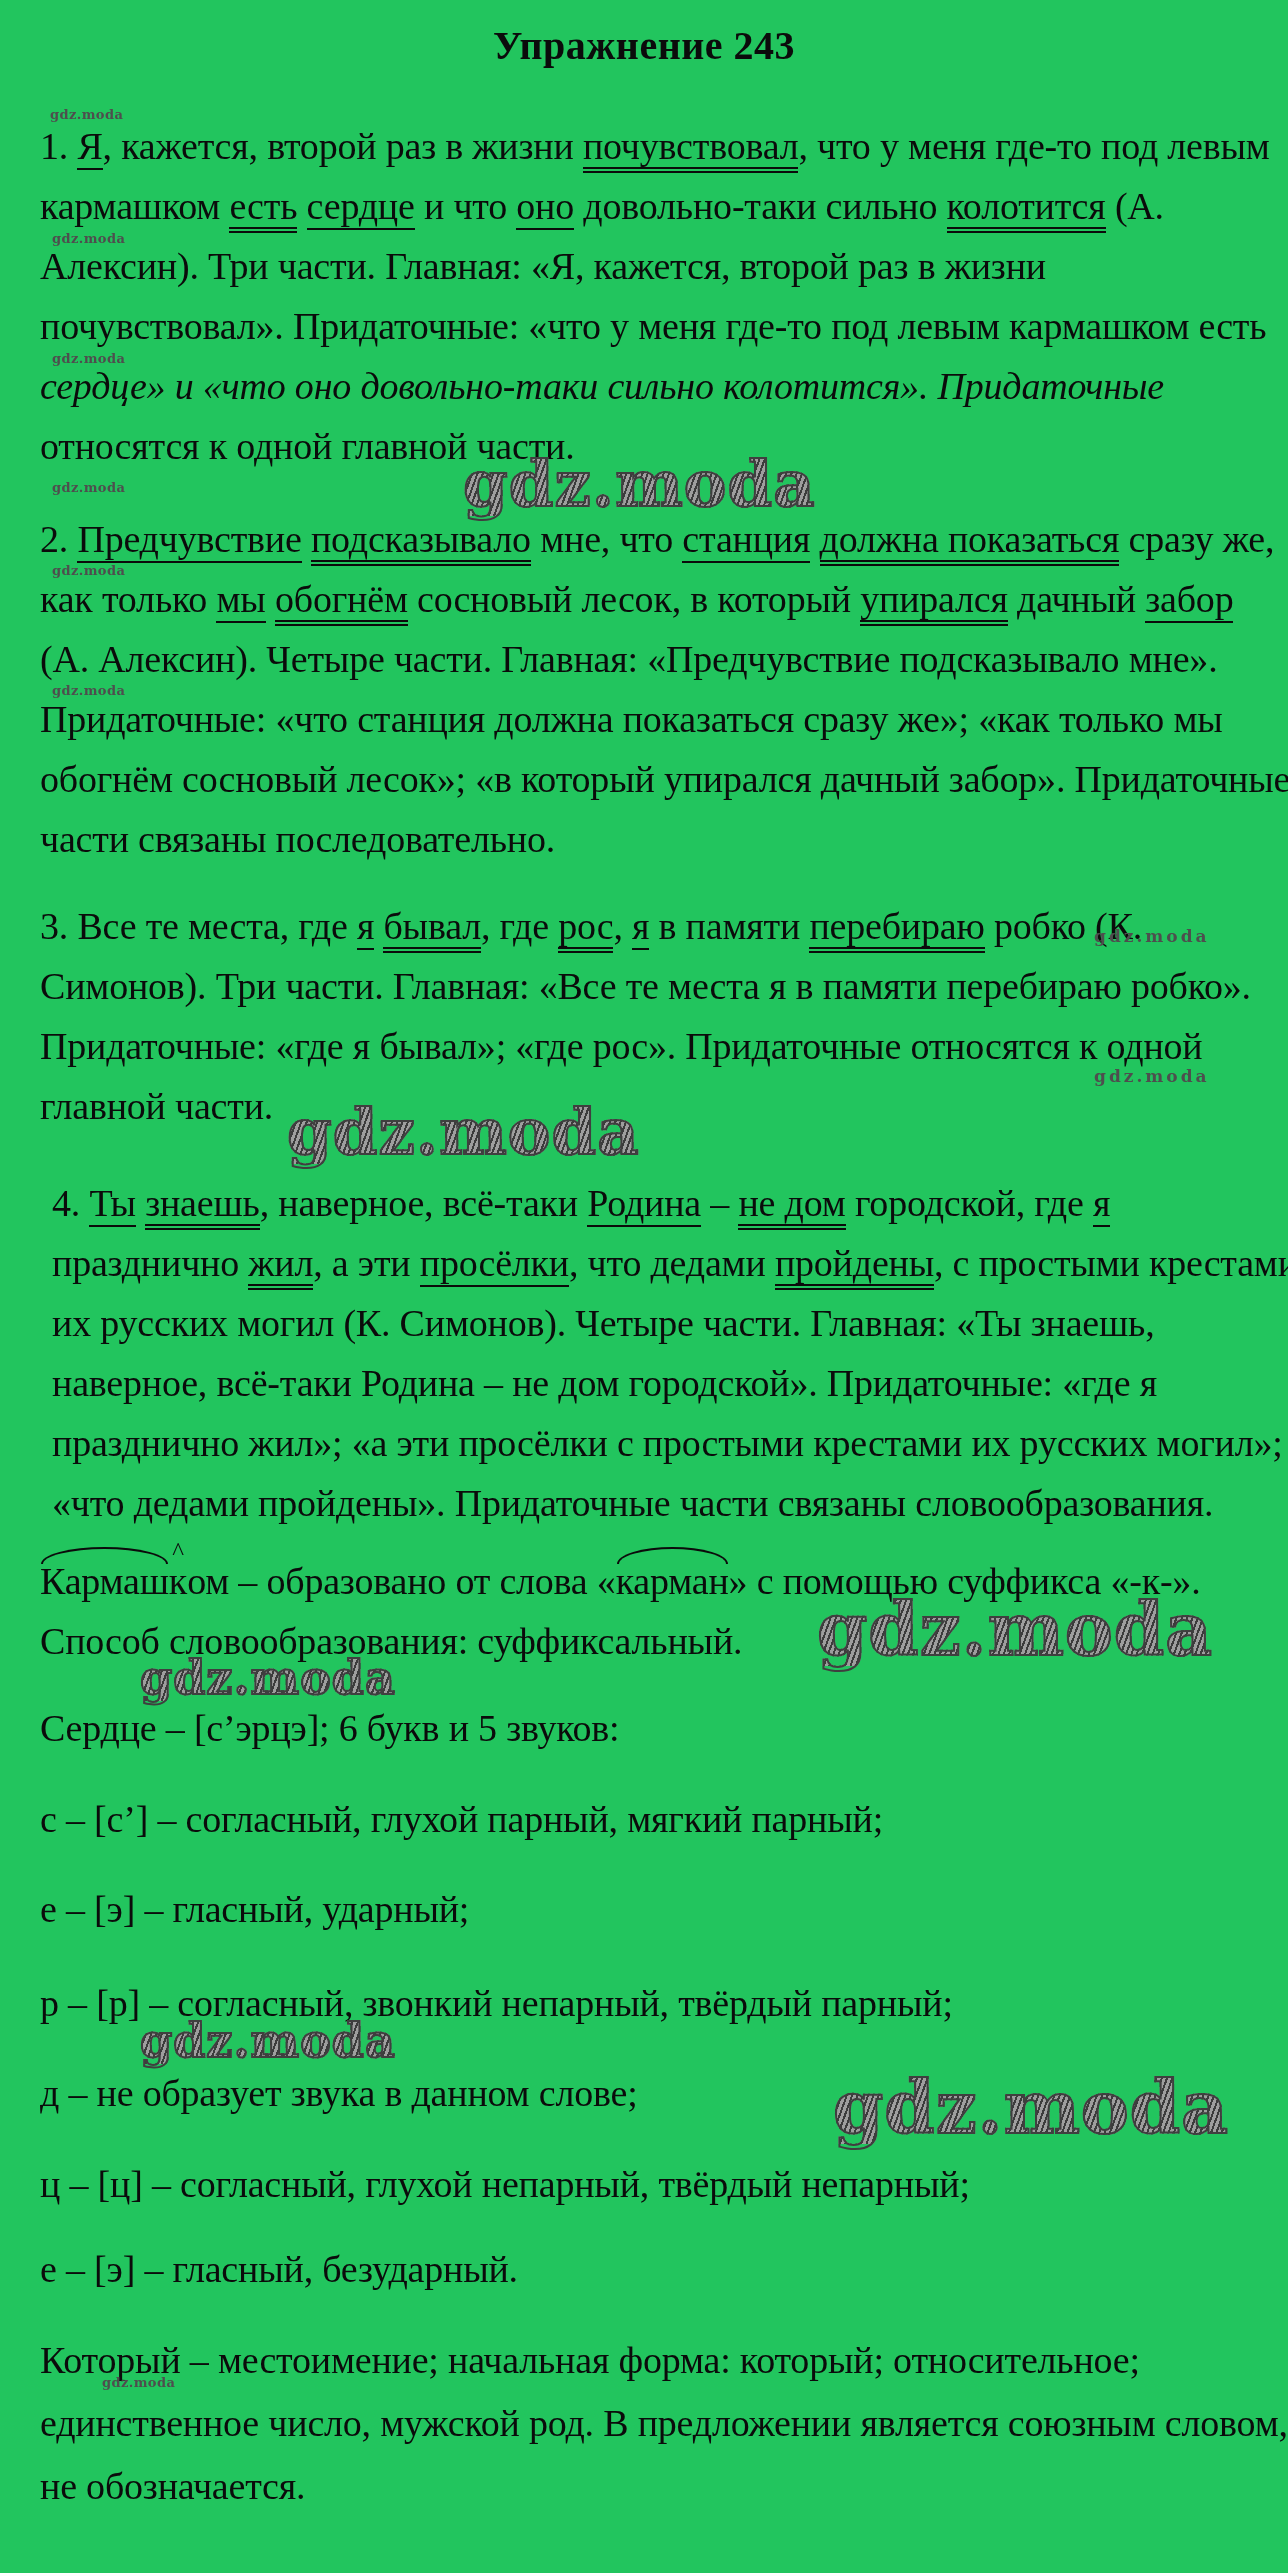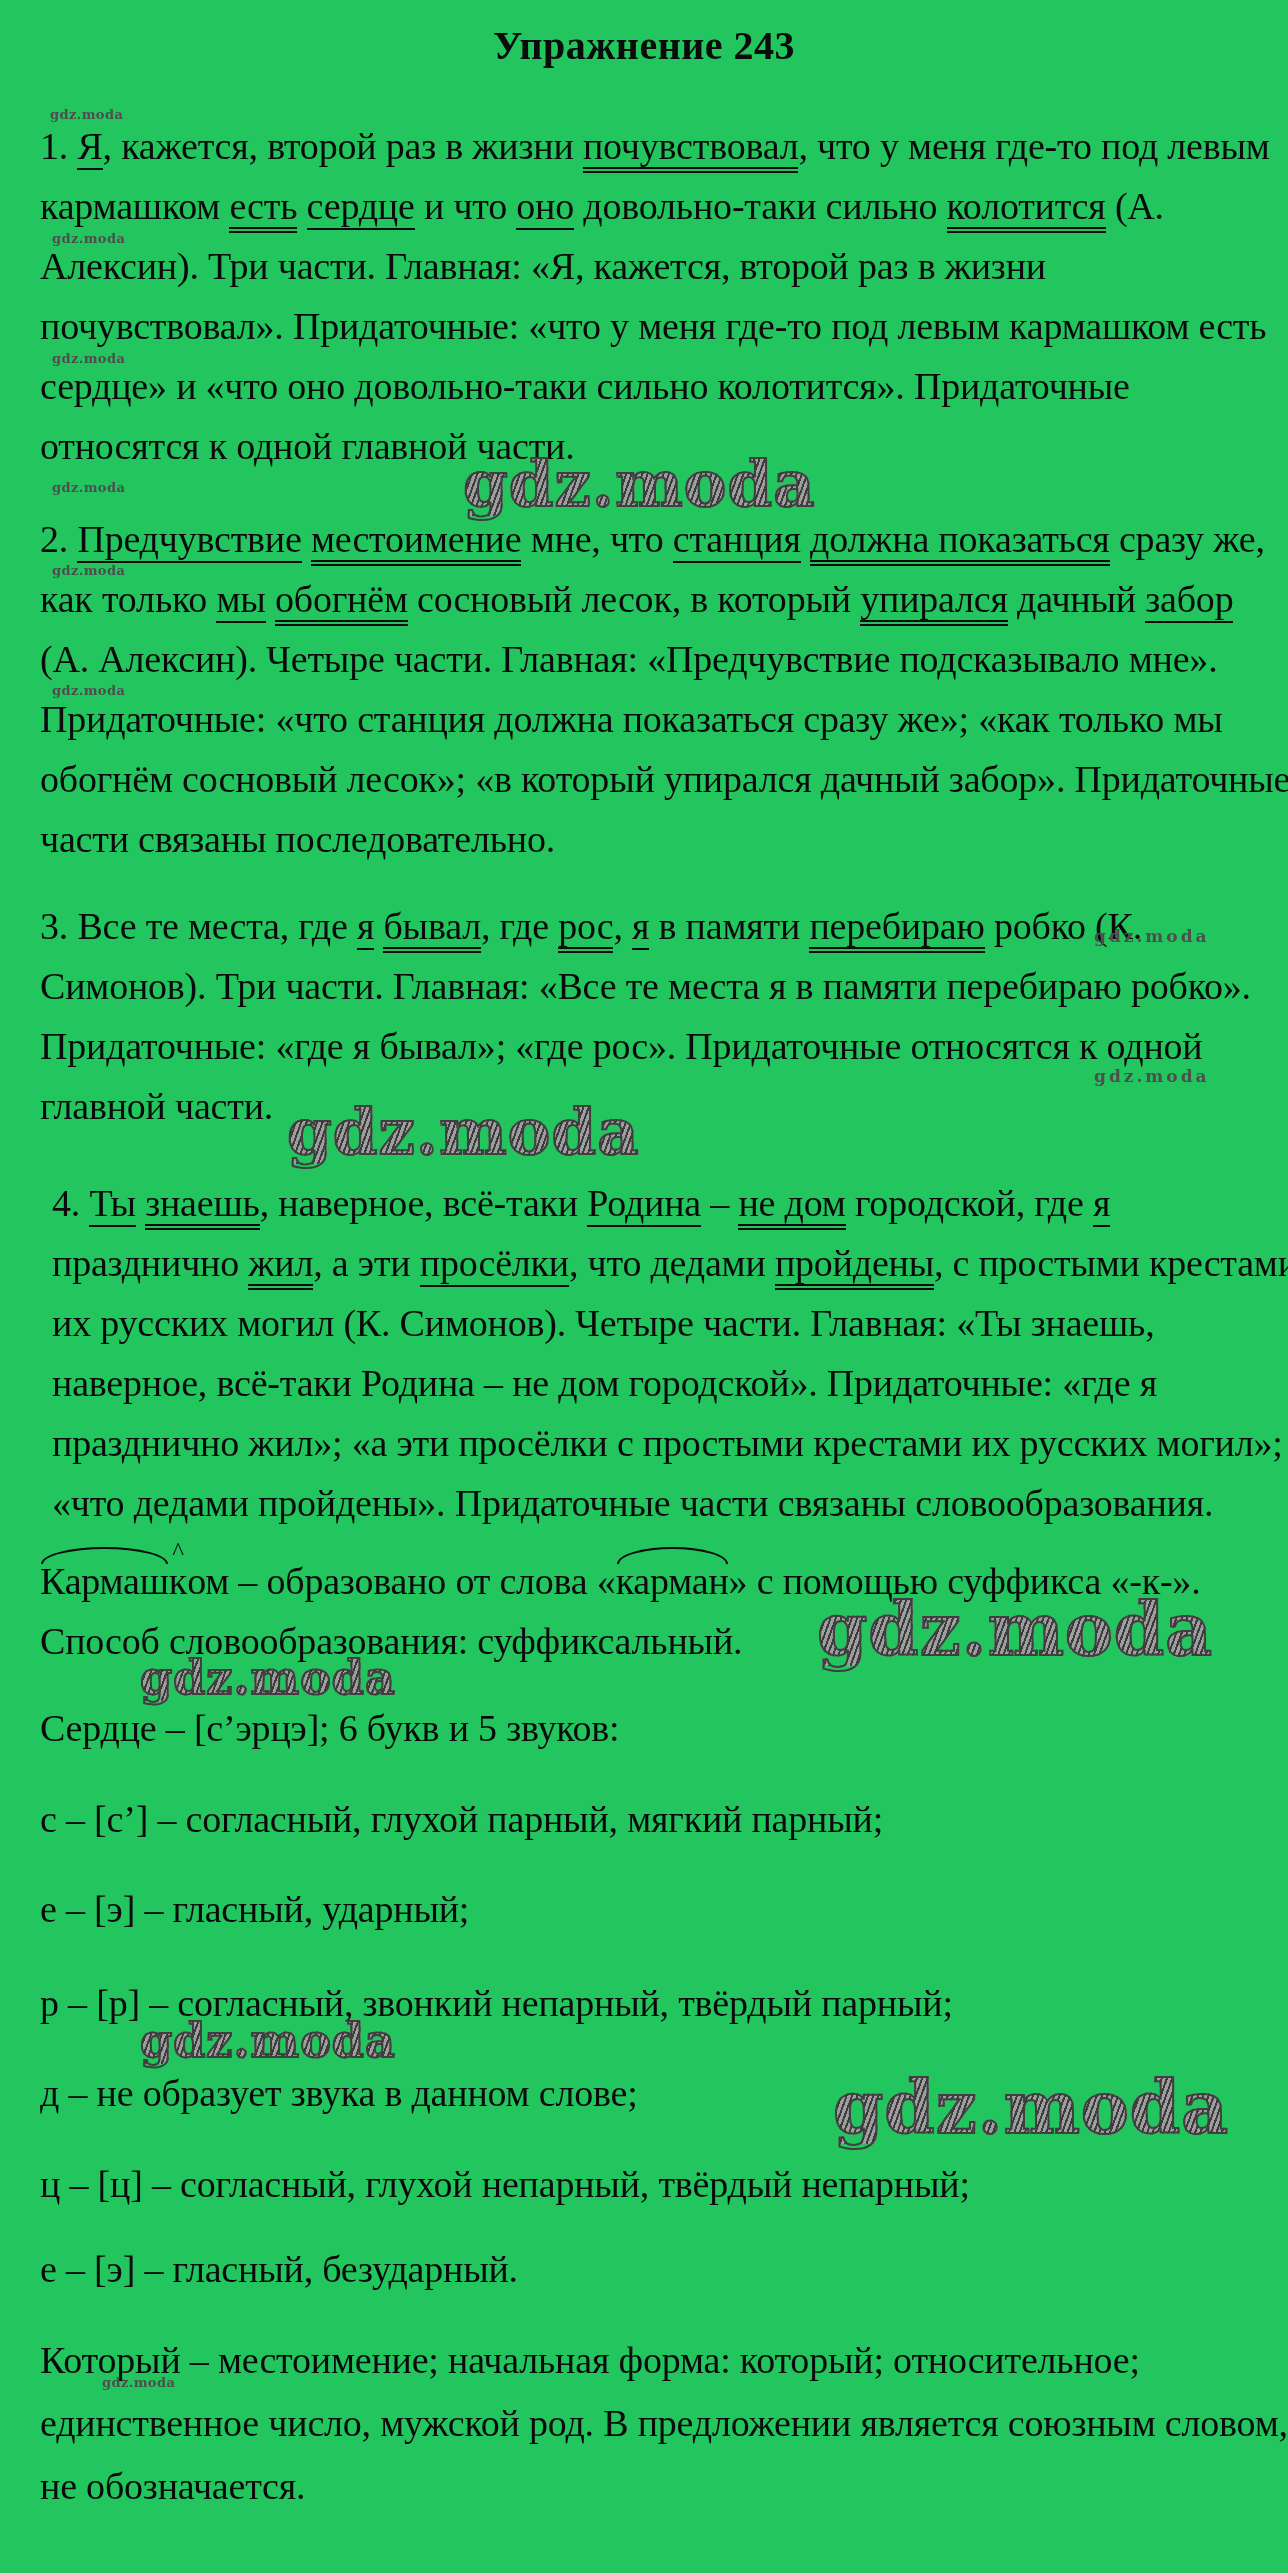--- a/index.html
+++ b/index.html
@@ -65,25 +65,25 @@
 <body>
 
 <div class="page">
   <h1 class="title">Упражнение 243</h1>
   <div>
       <div class="para" style="top: 116px;">
         <div class="line" style="height: 60px; line-height: 60px;"><span class="seg">1. </span><span class="seg u1">Я</span><span class="seg">, кажется, второй раз в жизни </span><span class="seg u2">почувствовал</span><span class="seg">, что у меня где-то под левым</span></div>
         <div class="line" style="height: 60px; line-height: 60px;"><span class="seg">кармашком </span><span class="seg u2">есть</span><span class="seg"> </span><span class="seg u1">сердце</span><span class="seg"> и что </span><span class="seg u1">оно</span><span class="seg"> довольно-таки сильно </span><span class="seg u2">колотится</span><span class="seg"> (А.</span></div>
         <div class="line" style="height: 60px; line-height: 60px;"><span class="seg">Алексин). Три части. Главная: «Я, кажется, второй раз в жизни</span></div>
         <div class="line" style="height: 60px; line-height: 60px;"><span class="seg">почувствовал». Придаточные: «что у меня где-то под левым кармашком есть</span></div>
-        <div class="line" style="height: 60px; line-height: 60px;"><span class="seg">сердце» и «что оно довольно-таки сильно колотится». Придаточные</span></div>
+        <div class="line" style="height: 60px; line-height: 60px; font-style: italic;"><span class="seg">сердце» и «что оно довольно-таки сильно колотится». Придаточные</span></div>
         <div class="line" style="height: 60px; line-height: 60px;"><span class="seg">относятся к одной главной части.</span></div>
       </div>
       <div class="para" style="top: 509px;">
-        <div class="line" style="height: 60px; line-height: 60px;"><span class="seg">2. </span><span class="seg u1">Предчувствие</span><span class="seg"> </span><span class="seg u2">местоимение</span><span class="seg"> мне, что </span><span class="seg u1">станция</span><span class="seg"> </span><span class="seg u2">должна показаться</span><span class="seg"> сразу же,</span></div>
+        <div class="line" style="height: 60px; line-height: 60px;"><span class="seg">2. </span><span class="seg u1">Предчувствие</span><span class="seg"> </span><span class="seg u2">подсказывало</span><span class="seg"> мне, что </span><span class="seg u1">станция</span><span class="seg"> </span><span class="seg u2">должна показаться</span><span class="seg"> сразу же,</span></div>
         <div class="line" style="height: 60px; line-height: 60px;"><span class="seg">как только </span><span class="seg u1">мы</span><span class="seg"> </span><span class="seg u2">обогнём</span><span class="seg"> сосновый лесок, в который </span><span class="seg u2">упирался</span><span class="seg"> дачный </span><span class="seg u1">забор</span></div>
         <div class="line" style="height: 60px; line-height: 60px;"><span class="seg">(А. Алексин). Четыре части. Главная: «Предчувствие подсказывало мне».</span></div>
         <div class="line" style="height: 60px; line-height: 60px;"><span class="seg">Придаточные: «что станция должна показаться сразу же»; «как только мы</span></div>
         <div class="line" style="height: 60px; line-height: 60px;"><span class="seg">обогнём сосновый лесок»; «в который упирался дачный забор». Придаточные</span></div>
         <div class="line" style="height: 60px; line-height: 60px;"><span class="seg">части связаны последовательно.</span></div>
       </div>
       <div class="para" style="top: 896px;">
         <div class="line" style="height: 60px; line-height: 60px;"><span class="seg">3. Все те места, где </span><span class="seg u1">я</span><span class="seg"> </span><span class="seg u2">бывал</span><span class="seg">, где </span><span class="seg u2">рос</span><span class="seg">, </span><span class="seg u1">я</span><span class="seg"> в памяти </span><span class="seg u2">перебираю</span><span class="seg"> робко (К.</span></div>
         <div class="line" style="height: 60px; line-height: 60px;"><span class="seg">Симонов). Три части. Главная: «Все те места я в памяти перебираю робко».</span></div>
         <div class="line" style="height: 60px; line-height: 60px;"><span class="seg">Придаточные: «где я бывал»; «где рос». Придаточные относятся к одной</span></div>

